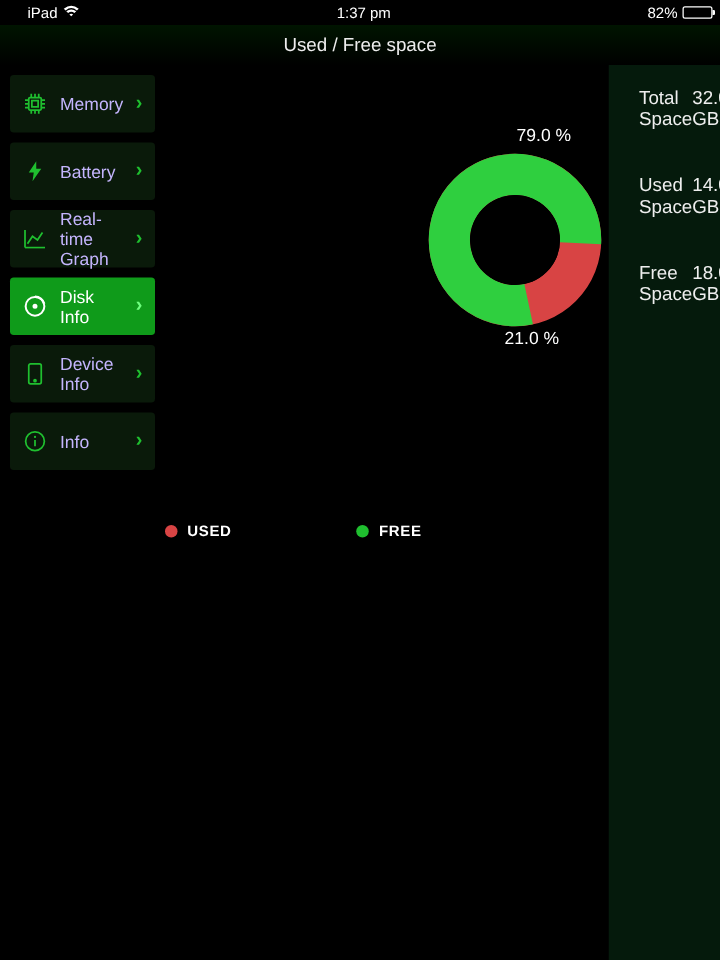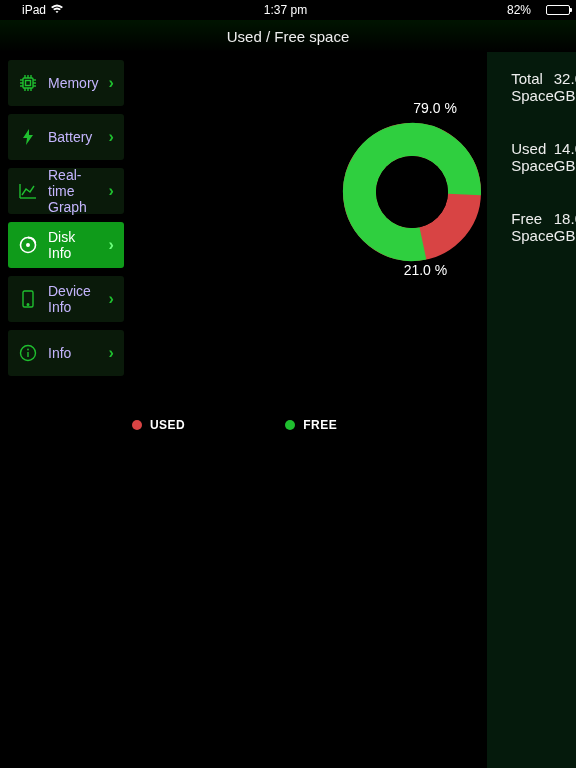--- a/index.html
+++ b/index.html
@@ -15,21 +15,21 @@
       height: 20px;
       display: flex;
       align-items: center;
       justify-content: space-between;
       padding: 0 6px;
       font-size: 12px;
       color: #fff;
       margin-left: 16px;
     }
     .status-left { display: flex; align-items: center; gap: 4px; }
-    .status-right { display: flex; align-items: center; gap: 15px; }
+    .status-right { display: flex; align-items: center; gap: 4px; }
     .wifi-icon { display: inline-block; }
     .battery-icon { display: inline-block; width: 24px; height: 10px; border: 1px solid #fff; border-radius: 2px; position: relative; }
     .battery-icon::after { content: ""; position: absolute; right: -3px; top: 2px; width: 2px; height: 4px; background: #fff; border-radius: 0 1px 1px 0; }
     .battery-fill { height: 100%; background: #fff; width: 82%; }
     .header {
       height: 32px;
       display: flex;
       align-items: center;
       justify-content: center;
       font-size: 15px;

